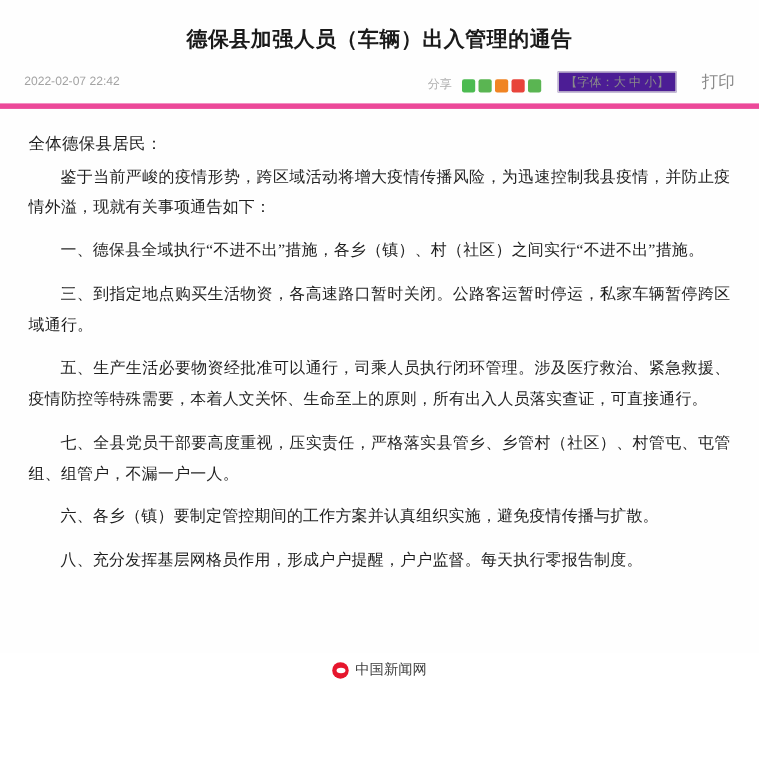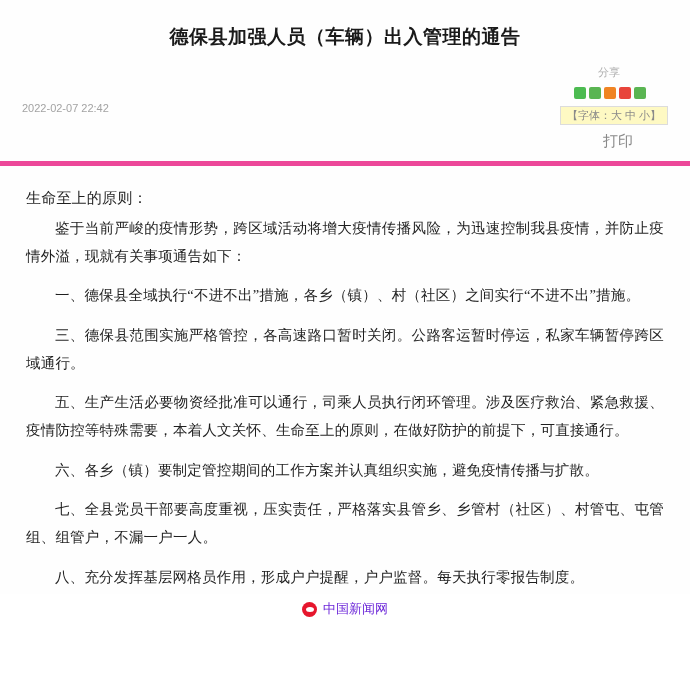--- a/index.html
+++ b/index.html
@@ -43,23 +43,22 @@
   .meta-left {
     display: flex;
     align-items: center;
     gap: 14px;
     flex: 1;
   }
   .meta-date { color: #a3a3a3; }
   .meta-source { color: #a3a3a3; }
   .meta-right {
     display: flex;
-    align-items: center;
+    align-items: flex-end;
     gap: 7px;
-    flex-direction: column;
   }
   .share-label {
     color: #b0b0b0;
     font-size: 11px;
     margin-right: 2px;
   }
   .share-icons {
     display: flex;
     gap: 3px;
     align-items: center;
@@ -73,21 +72,21 @@
   .sicon.green { background: #4cbb51; }
   .sicon.orange { background: #f08423; }
   .sicon.red { background: #e8443b; }
   .sicon.green2 { background: #5ab552; }
   .font-size-box {
     border: 1px solid #dcdcdc;
     padding: 1px 6px;
     color: #8a8a8a;
     font-size: 11px;
     margin-left: 8px;
-    background: #fef9c3;
+    background: #4c1d95;
   }
   .print-box {
     color: #8a8a8a;
     font-size: 15px;
     margin-left: 16px;
   }
   .body-wrap {
     padding: 18px 26px 0 26px;
     font-size: 14.5px;
     line-height: 1.95;
@@ -115,21 +114,21 @@
     left: 0;
     right: 0;
     bottom: 0;
     height: 30px;
     display: flex;
     align-items: center;
     justify-content: center;
     gap: 6px;
     font-family: "Liberation Sans", sans-serif;
     font-size: 13px;
-    color: #6d28d9;
+    color: #404040;
     background: #ffffff;
   }
   .weibo-icon {
     width: 15px;
     height: 15px;
     border-radius: 50%;
     background: #e6162d;
     position: relative;
     display: inline-block;
   }
@@ -163,27 +162,27 @@
         <span class="sicon orange"></span>
         <span class="sicon red"></span>
         <span class="sicon green2"></span>
       </span>
       <span class="font-size-box">【字体：大 中 小】</span>
       <span class="print-box">打印</span>
     </div>
   </div>
 
   <div class="body-wrap">
-    <p class="para noindent salutation">生命至上的原则：</p>
+    <p class="para noindent salutation">全体德保县居民：</p>
     <p class="para">鉴于当前严峻的疫情形势，跨区域活动将增大疫情传播风险，为迅速控制我县疫情，并防止疫情外溢，现就有关事项通告如下：</p>
     <p class="para gap">一、德保县全域执行“不进不出”措施，各乡（镇）、村（社区）之间实行“不进不出”措施。</p>
-    <p class="para gap">三、德保县范围实施严格管控，各高速路口暂时关闭。公路客运暂时停运，私家车辆暂停跨区域通行。</p>
-    <p class="para gap">五、生产生活必要物资经批准可以通行，司乘人员执行闭环管理。涉及医疗救治、紧急救援、疫情防控等特殊需要，本着人文关怀、生命至上的原则，在做好防护的前提下，可直接通行。</p>
+    <p class="para gap">三、到指定地点购买生活物资，各高速路口暂时关闭。公路客运暂时停运，私家车辆暂停跨区域通行。</p>
+    <p class="para gap">五、生产生活必要物资经批准可以通行，司乘人员执行闭环管理。涉及医疗救治、紧急救援、疫情防控等特殊需要，本着人文关怀、生命至上的原则，所有出入人员落实查证，可直接通行。</p>
+    <p class="para gap">七、全县党员干部要高度重视，压实责任，严格落实县管乡、乡管村（社区）、村管屯、屯管组、组管户，不漏一户一人。</p>
     <p class="para gap">六、各乡（镇）要制定管控期间的工作方案并认真组织实施，避免疫情传播与扩散。</p>
-    <p class="para gap">七、全县党员干部要高度重视，压实责任，严格落实县管乡、乡管村（社区）、村管屯、屯管组、组管户，不漏一户一人。</p>
     <p class="para gap">八、充分发挥基层网格员作用，形成户户提醒，户户监督。每天执行零报告制度。</p>
 
   </div>
 
   <div class="footer">
     <span class="weibo-icon"></span>
     <span>中国新闻网</span>
   </div>
 
 </div>

